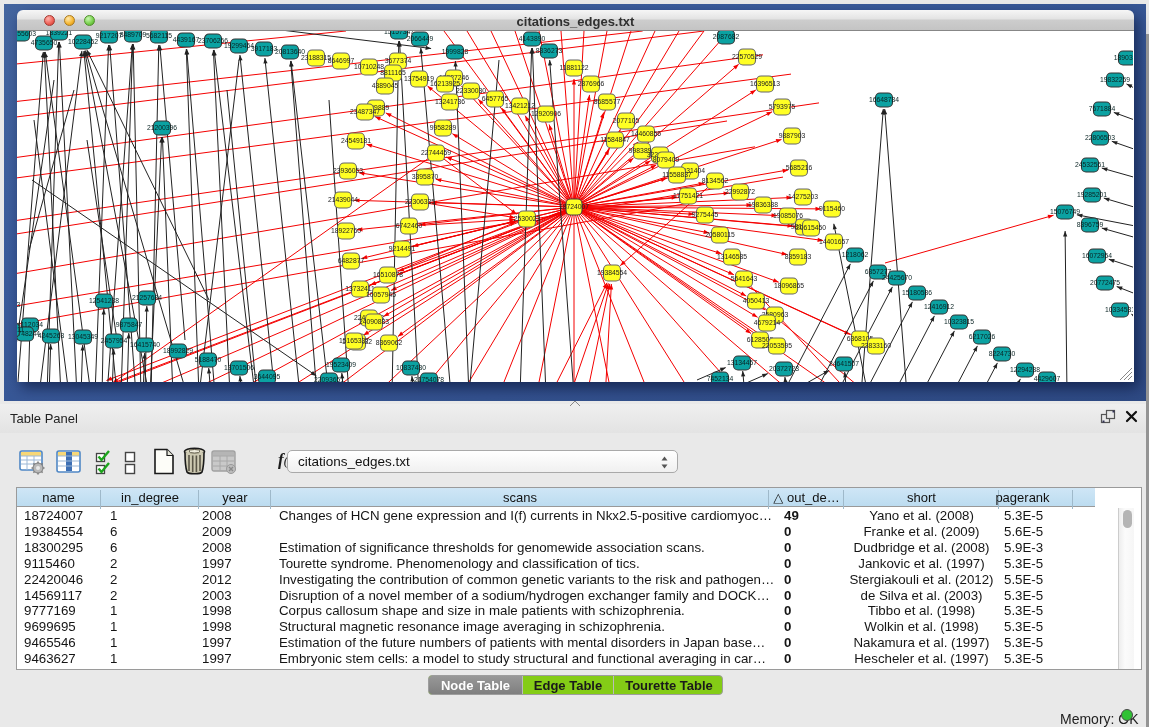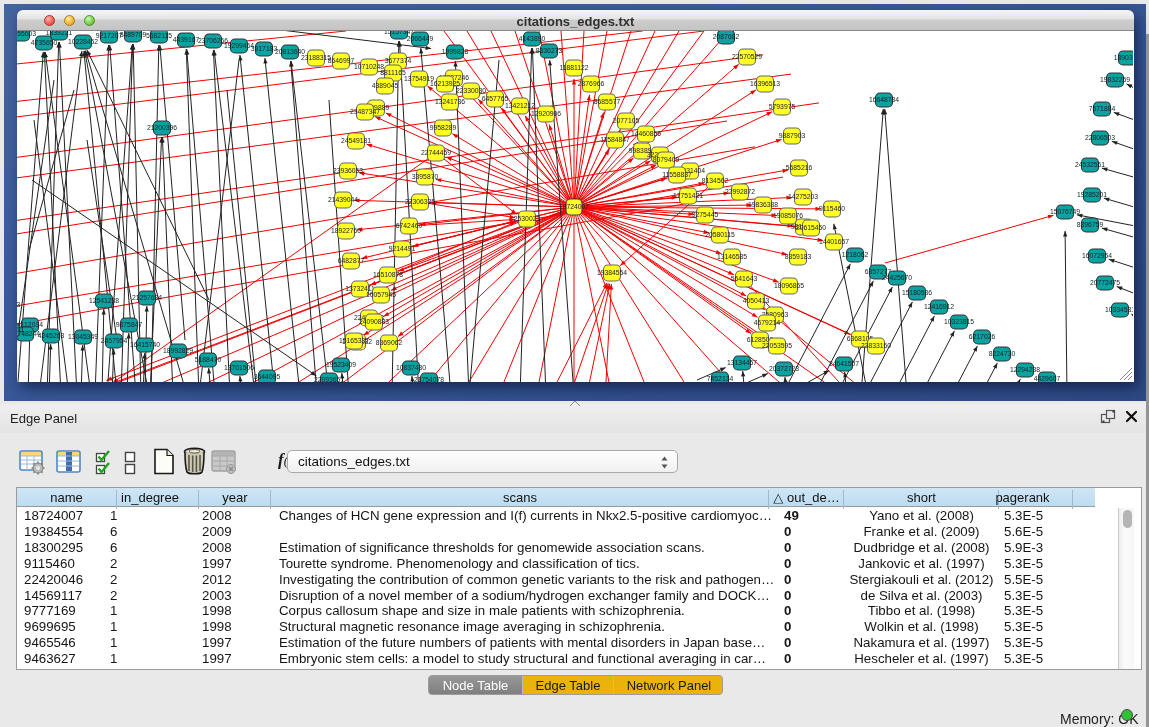--- a/index.html
+++ b/index.html
@@ -25,21 +25,21 @@
 #thead span { position:absolute; top:2px; text-align:center; border-right:1px solid #9fb9ca; height:19px; }
 #tbody { position:absolute; left:0; top:20px; width:1101px; height:162px; overflow:hidden; font-size:13.3px; color:#151515; }
 .tr { position:absolute; left:0; width:100%; height:16px; line-height:16px; white-space:nowrap; }
 .tr span { position:absolute; overflow:hidden; }
 .c0 { left:7px; width:80px; } .c1 { left:93px; width:60px; } .c2 { left:185px; width:60px; }
 .c3 { left:262px; width:494px; } .c4 { left:767px; width:70px;font-weight:bold; }
 .c5 { left:827px; width:155px; text-align:center; } .c6 { left:987px; width:90px; }
 #vscroll { position:absolute; left:1101px; top:20px; width:16px; height:161px; background:linear-gradient(90deg,#ededed,#fbfbfb 40%,#f6f6f6); border-left:1px solid #ccc; }
 #vthumb { position:absolute; left:3.5px; top:2px; width:9px; height:18px; background:#b5b5b5; border-radius:4.5px; }
 #tabs { position:absolute; left:428px; top:274px; width:295px; height:20px; border:1px solid #9d9d9d; border-radius:4px;
-  background:#eab308; font-size:13px; overflow:hidden; }
+  background:#84cc16; font-size:13px; overflow:hidden;font-weight:bold; }
 #tabs .seg { position:absolute; top:0; height:100%; text-align:center; line-height:19px; color:#1a1a1a; }
 #tabs .sel { background:linear-gradient(#989898,#7f7f7f); color:#fff; }
 #mem { position:absolute; left:1060px; top:711px; font-size:14px; color:#222; }
 #memdot { position:absolute; left:1121px; top:708.5px; width:12px; height:12px; border-radius:50%; background:#2fc234; border:1px solid #4a4a4a; }
 #rstrip { position:absolute; left:1146px; top:34px; width:3px; height:693px; background:#949494; }
 svg text { font-family:"Liberation Sans",sans-serif; }
 </style></head><body>
 <div id="app">
   <div id="netpanel">
     <div id="gwin">
@@ -710,21 +710,21 @@
 <text x="557.0" y="178.2" font-size="6.8" fill="#222" text-anchor="middle">18724007</text>
         </svg>
         <svg id="grip" viewBox="0 0 14 13">
           <path d="M2 13 L14 1 M6 13 L14 5 M10 13 L14 9" stroke="#888" stroke-width="1" fill="none"></path>
         </svg>
       </div>
     </div>
   </div>
   <div id="tpanel">
     <div id="phead">
-      <span class="t">Edge Panel</span>
+      <span class="t">Table Panel</span>
       <svg style="position:absolute;left:1100px;top:5px" width="16" height="16" viewBox="0 0 16 16">
         <rect x="1.5" y="5.5" width="8" height="8" fill="none" stroke="#555" stroke-width="1.2"></rect>
         <rect x="6.5" y="1.5" width="8" height="8" fill="#e9e9e9" stroke="#555" stroke-width="1.2"></rect>
         <rect x="2.5" y="11.5" width="2" height="2" fill="#335"></rect>
         <rect x="12.5" y="1.5" width="2" height="2" fill="#335"></rect>
       </svg>
       <svg style="position:absolute;left:1124px;top:5px" width="15" height="15" viewBox="0 0 15 15">
         <path d="M3 3 L12 12 M12 3 L3 12" stroke="#111" stroke-width="2.2" stroke-linecap="round"></path>
       </svg>
       <svg style="position:absolute;left:569px;top:-4px" width="12" height="7" viewBox="0 0 12 7">
@@ -777,21 +777,21 @@
       <div style="position:absolute;left:249px;top:17px;font-size:17px;color:#1a1a1a;font-style:italic;font-family:'Liberation Serif',serif;margin-left:29px;"><b>f</b><span style="font-size:13px">(x)</span></div>
       <div class="dd">citations_edges.txt
         <svg style="position:absolute;right:8px;top:4px" width="9" height="15" viewBox="0 0 9 15">
           <path d="M1.5 5.5 L4.5 1.5 L7.5 5.5 Z" fill="#555"></path>
           <path d="M1.5 9.5 L4.5 13.5 L7.5 9.5 Z" fill="#555"></path>
         </svg>
       </div>
     </div>
     <div id="tableouter">
       <div id="thead">
-        <span style="left:0;width:100px;">name</span>
+        <span style="left:0;width:84px;">name</span>
           <span style="left:85px;width:97px;">in_degree</span>
           <span style="left:183px;width:71px;">year</span>
           <span style="left:255px;width:497px;">scans</span>
           <span style="left:753px;width:74px;">△ out_de…</span>
           <span style="left:828px;width:154px;">short</span>
           <span style="left:956px;width:100px;">pagerank</span>
       </div>
       <div id="tbody">
 <div class="tr" style="top:0.0px">
 <span class="c0">18724007</span>
@@ -883,18 +883,18 @@
             <span class="c6">5.3E-5</span>
           </div>
       </div>
       <div id="vscroll">
           <div id="vthumb"></div>
         </div>
     </div>
     <div id="tabs">
       <div class="seg sel" style="left:0;width:93px;">Node Table</div>
       <div class="seg" style="left:93px;width:91px;border-left:1px solid #bbb;">Edge Table</div>
-      <div class="seg" style="left:184px;width:111px;border-left:1px solid #bbb;">Network Panel</div>
+      <div class="seg" style="left:184px;width:111px;border-left:1px solid #bbb;">Tourette Table</div>
     </div>
   </div>
   <div id="mem">Memory: OK</div>
   <div id="memdot"></div>
   <div id="rstrip"></div>
 </div>
 </body></html>

